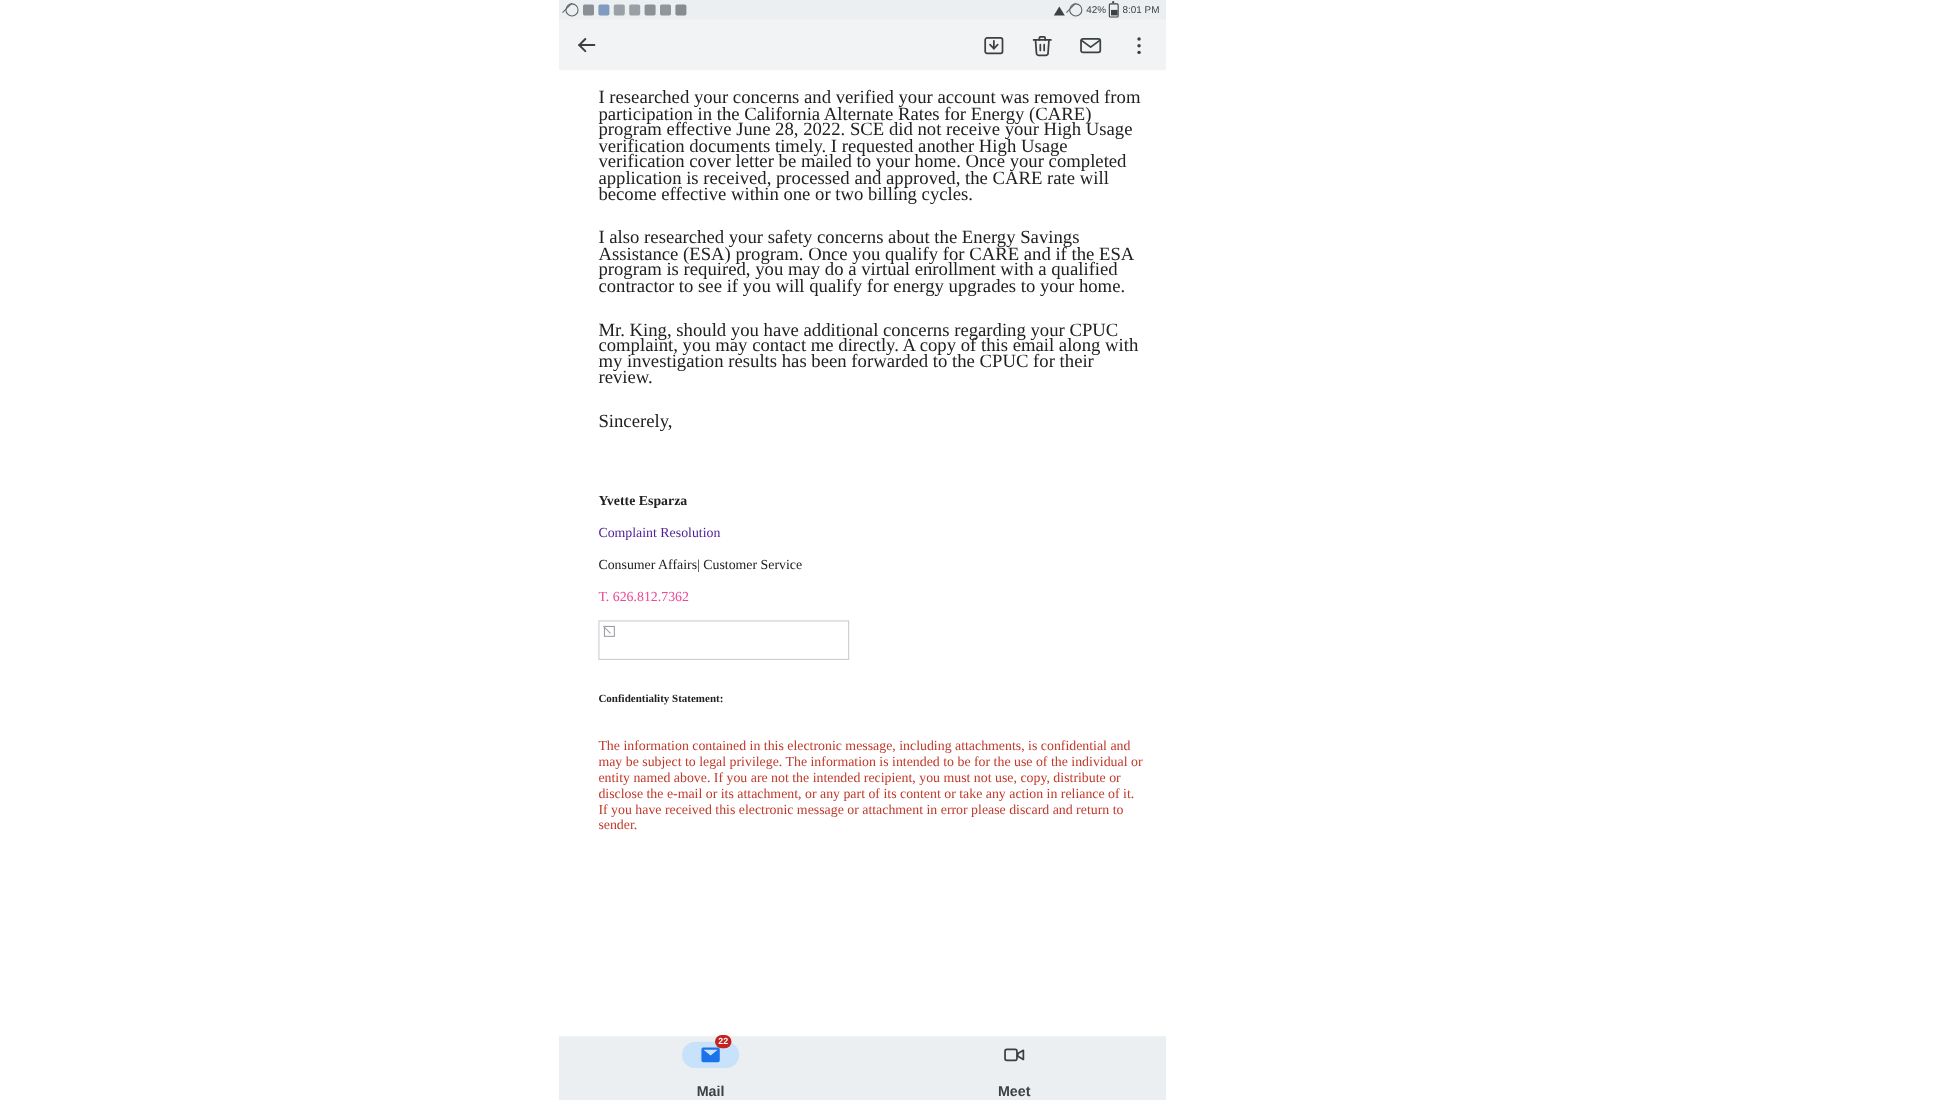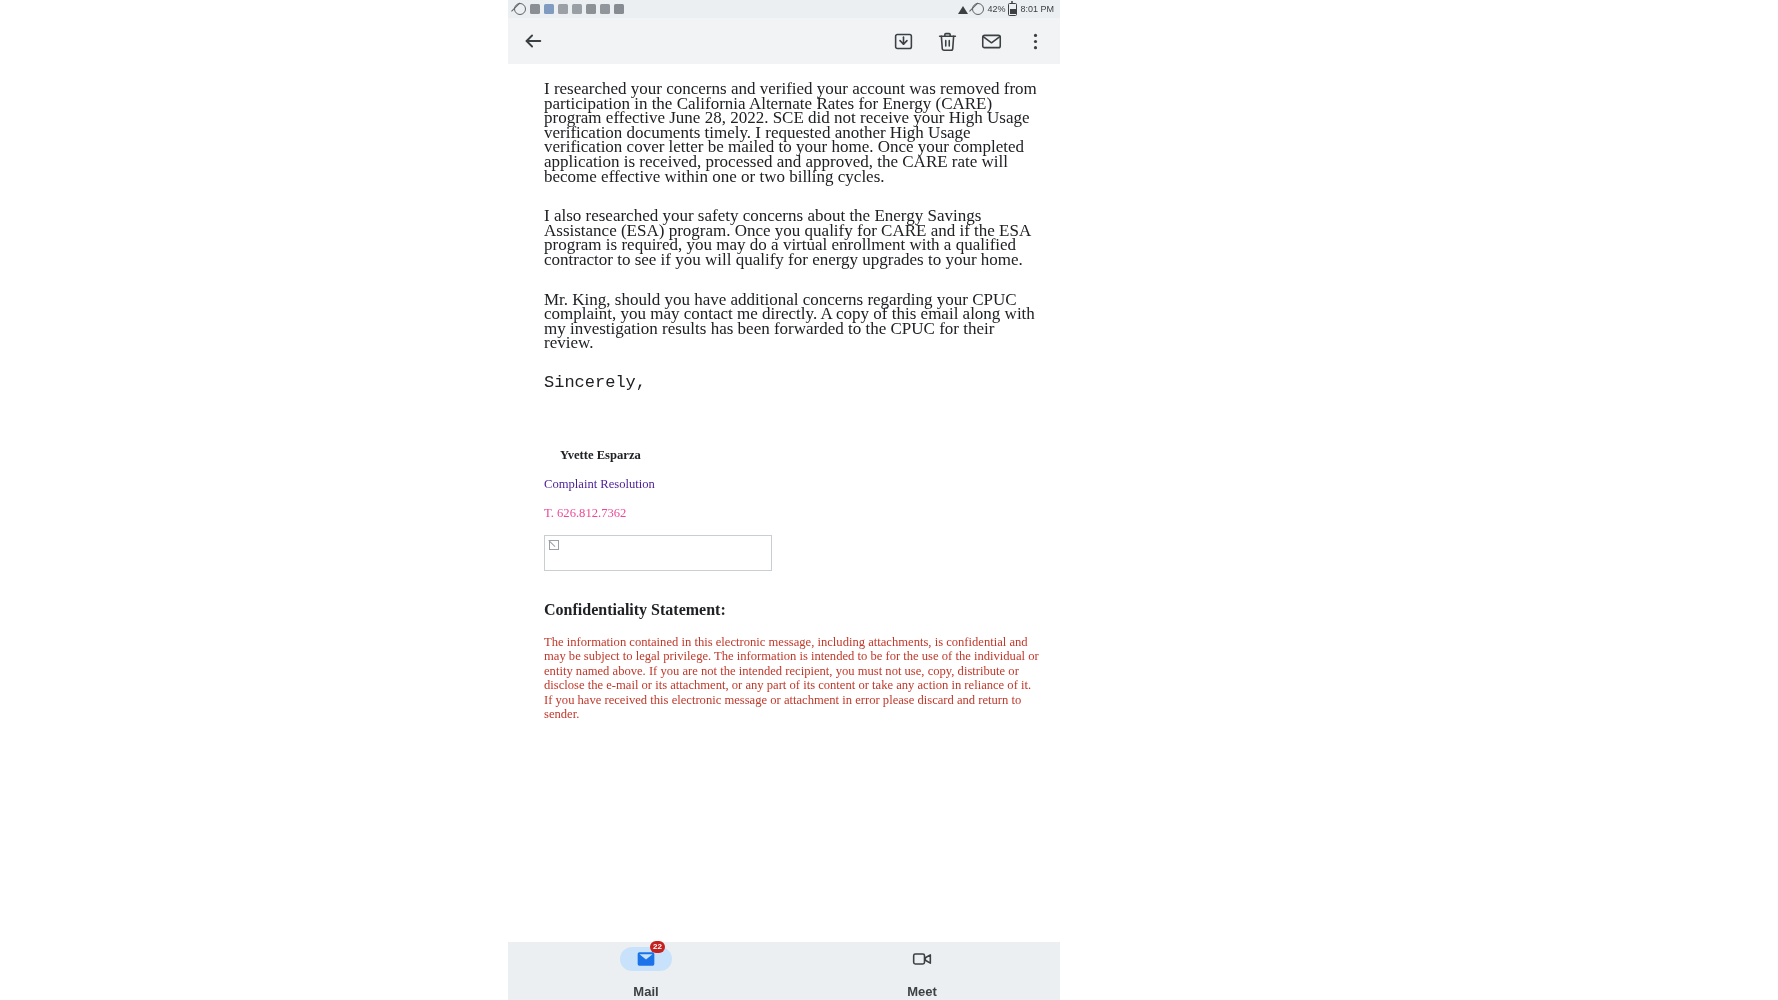--- a/index.html
+++ b/index.html
@@ -166,21 +166,21 @@
   .para {
     font-size: 17px;
     line-height: 14.6px;
     margin: 0 0 25px 0;
     max-width: 493px;
     text-align: left;
   }
   .sig-name {
     font-size: 12.6px;
     font-weight: bold;
-    margin: 0 0 14px 16px;
+    margin: 0 0 14px 0;
     color: #202124;
   }
   .sig-role {
     font-size: 12.6px;
     color: #4c1d95;
     margin: 0 0 14px 0;
   }
   .sig-dept {
     font-size: 12.6px;
     margin: 0 0 14px 0;
@@ -215,23 +215,23 @@
     position: absolute;
     left: 4px;
     top: 4px;
     width: 9px;
     height: 1px;
     background: #9aa0a6;
     transform: rotate(45deg);
     transform-origin: left top;
   }
   .conf-head {
-    font-size: 16px;
+    font-size: 10px;
     font-weight: bold;
-    margin: 0 0 16px 0;
+    margin: 0 0 30px 0;
     color: #202124;
   }
   .conf-text {
     font-size: 12.6px;
     line-height: 14.6px;
     color: #c0392b;
     max-width: 495px;
     margin: 0;
   }
 
@@ -353,24 +353,25 @@
             <circle cx="12" cy="19" r="1.8"></circle>
           </svg>
         </div>
       </div>
     </div>
 
     <div class="body">
       <p class="para">I researched your concerns and verified your account was removed from participation in the California Alternate Rates for Energy (CARE) program effective June 28, 2022. SCE did not receive your High Usage verification documents timely. I requested another High Usage verification cover letter be mailed to your home. Once your completed application is received, processed and approved, the CARE rate will become effective within one or two billing cycles.</p>
       <p class="para">I also researched your safety concerns about the Energy Savings Assistance (ESA) program. Once you qualify for CARE and if the ESA program is required, you may do a virtual enrollment with a qualified contractor to see if you will qualify for energy upgrades to your home.</p>
       <p class="para">Mr. King, should you have additional concerns regarding your CPUC complaint, you may contact me directly. A copy of this email along with my investigation results has been forwarded to the CPUC for their review.</p>
-      <p class="para" style="margin-bottom:57px;font-family:Liberation Mono, monospace;">Sincerely,</p>
+      <p class="para" style="margin-bottom:57px;">Sincerely,</p>
 
       <div class="sig-name">Yvette Esparza</div>
       <div class="sig-role">Complaint Resolution</div>
+      <div class="sig-dept">Consumer Affairs|  Customer Service</div>
       <div class="sig-phone">T. 626.812.7362</div>
 
       <div class="broken-img"></div>
 
       <div class="conf-head">Confidentiality Statement:</div>
       <div class="conf-text">The information contained in this electronic message, including attachments, is confidential and may be subject to legal privilege. The information is intended to be for the use of the individual or entity named above. If you are not the intended recipient, you must not use, copy, distribute or disclose the e-mail or its attachment, or any part of its content or take any action in reliance of it. If you have received this electronic message or attachment in error please discard and return to sender.</div>
     </div>
 
     <div class="bottomnav">
       <div class="navitem">

